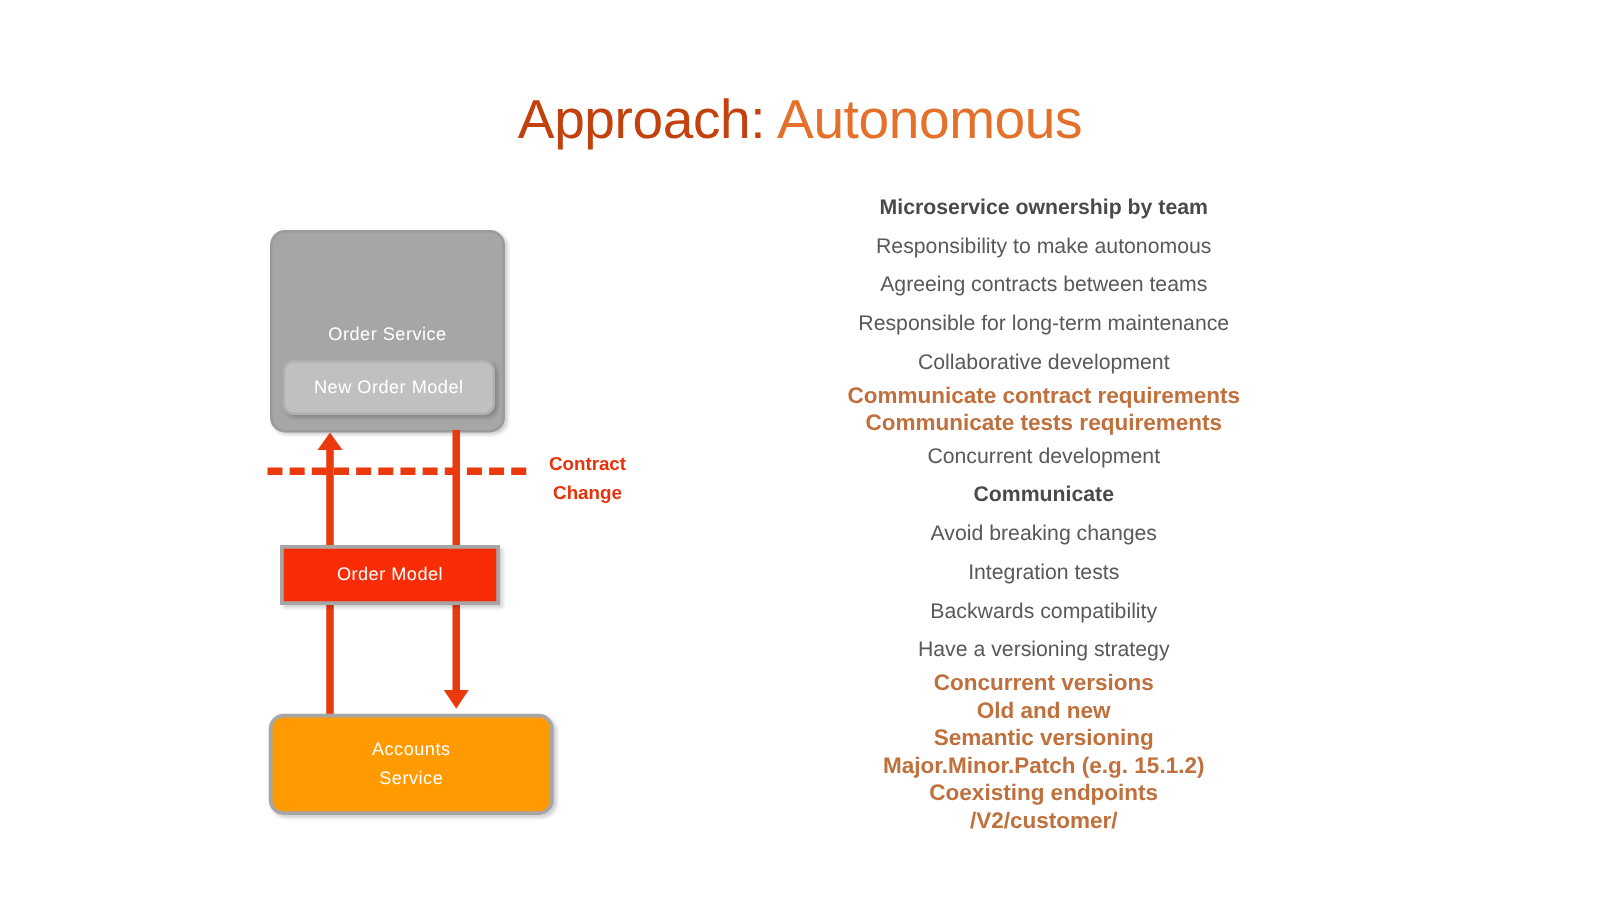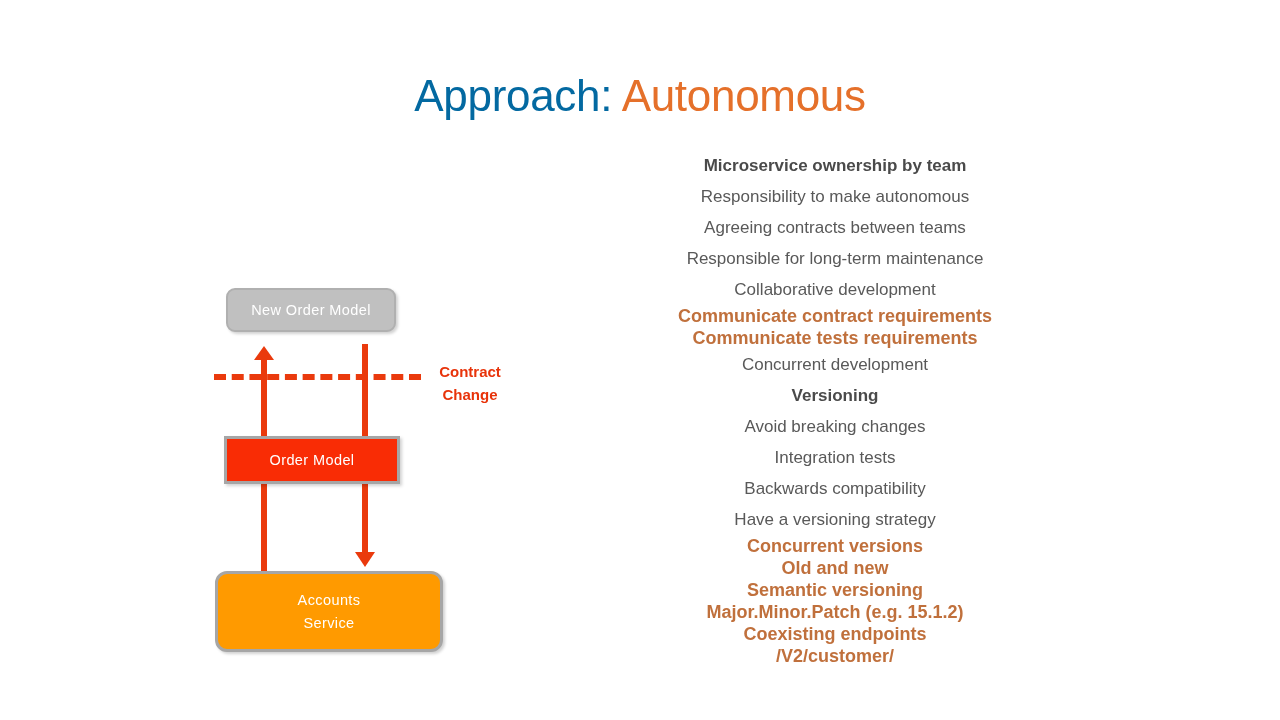--- a/index.html
+++ b/index.html
@@ -28,21 +28,21 @@
     left: 0;
     top: 68px;
     width: 1280px;
     text-align: center;
     font-size: 44px;
     font-weight: 400;
     line-height: 56px;
     letter-spacing: -0.3px;
     white-space: nowrap;
   }
-  .title .t-plain { color: #0369a1; }
+  .title .t-plain { color: #c2410c; }
   .title .t-accent { color: #e5702a; }
 
   
   .diagram {
     position: absolute;
     left: 0;
     top: 0;
     width: 560px;
     height: 720px;
   }
@@ -209,20 +209,23 @@
 <body>
 
 <div class="slide">
 
   <div class="title">
     <span class="t-plain">Approach: </span><span class="t-accent">Autonomous</span>
   </div>
 
   <div class="diagram">
 
+    <div class="box" id="order-service-box">
+      <span>Order Service</span>
+    </div>
 
     <div class="box" id="new-order-model-box">
       <span>New Order Model</span>
     </div>
 
     <div class="conn" id="up-shaft"></div>
     <div id="up-head"></div>
 
     <div class="conn" id="down-shaft"></div>
     <div id="down-head"></div>
@@ -248,21 +251,21 @@
 
   <div class="bullets" id="bullet-list">
       <div class="b-row lvl1">Microservice ownership by team</div>
       <div class="b-row lvl2">Responsibility to make autonomous</div>
       <div class="b-row lvl2">Agreeing contracts between teams</div>
       <div class="b-row lvl2">Responsible for long-term maintenance</div>
       <div class="b-row lvl2">Collaborative development</div>
       <div class="b-row lvl3">Communicate contract requirements</div>
       <div class="b-row lvl3">Communicate tests requirements</div>
       <div class="b-row lvl2">Concurrent development</div>
-      <div class="b-row lvl1">Versioning</div>
+      <div class="b-row lvl1">Communicate</div>
       <div class="b-row lvl2">Avoid breaking changes</div>
       <div class="b-row lvl2">Integration tests</div>
       <div class="b-row lvl2">Backwards compatibility</div>
       <div class="b-row lvl2">Have a versioning strategy</div>
       <div class="b-row lvl3">Concurrent versions</div>
       <div class="b-row lvl4">Old and new</div>
       <div class="b-row lvl3">Semantic versioning</div>
       <div class="b-row lvl4">Major.Minor.Patch (e.g. 15.1.2)</div>
       <div class="b-row lvl3">Coexisting endpoints</div>
       <div class="b-row lvl4">/V2/customer/</div>

